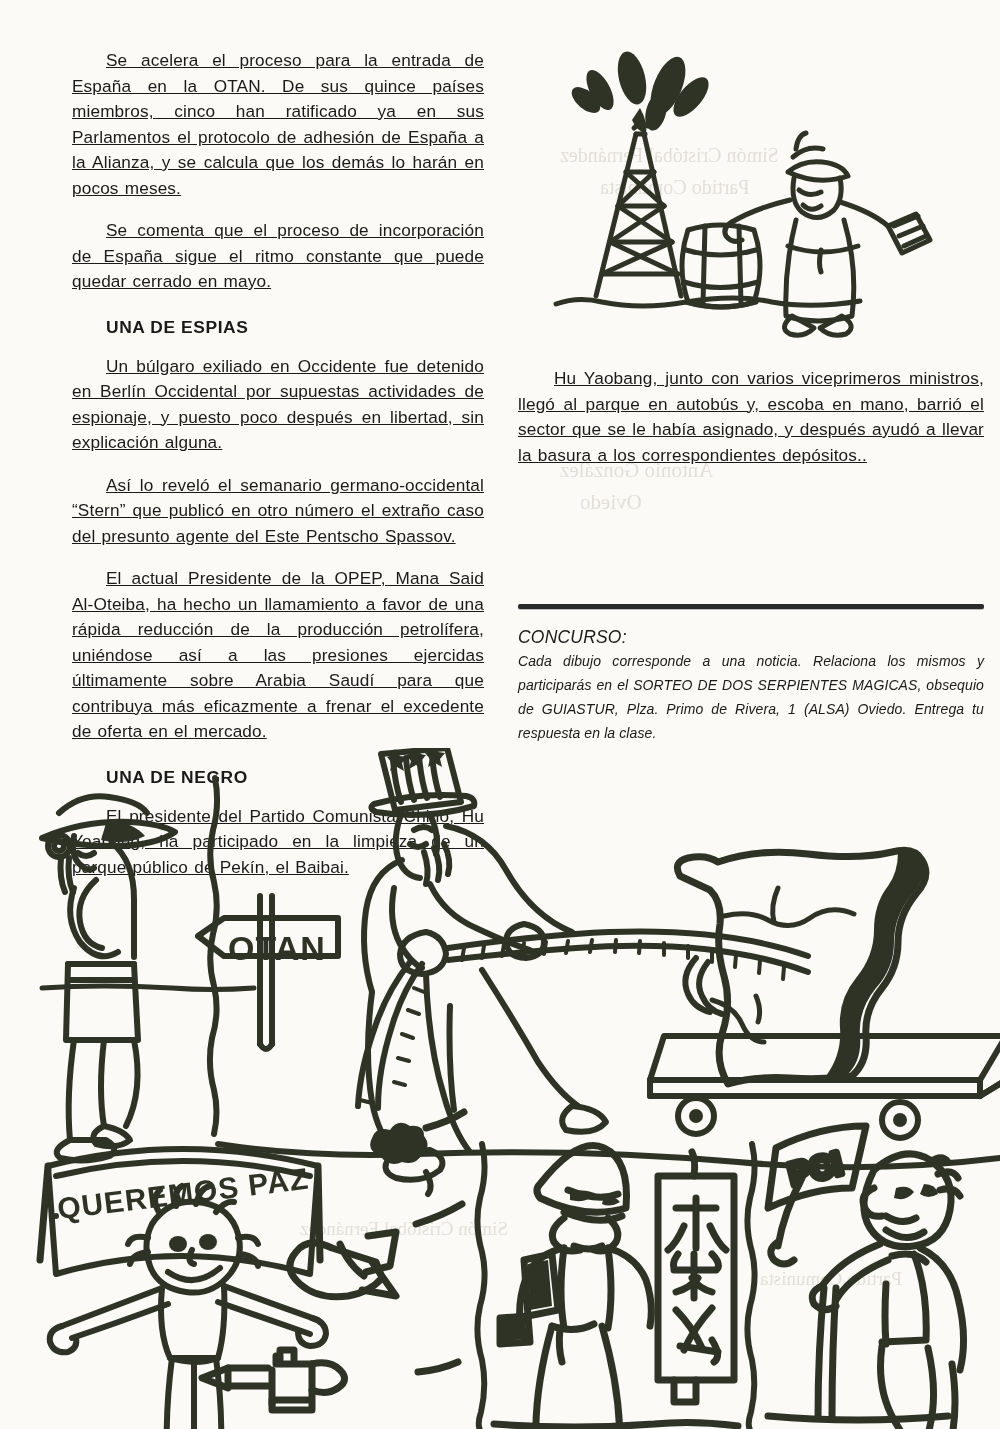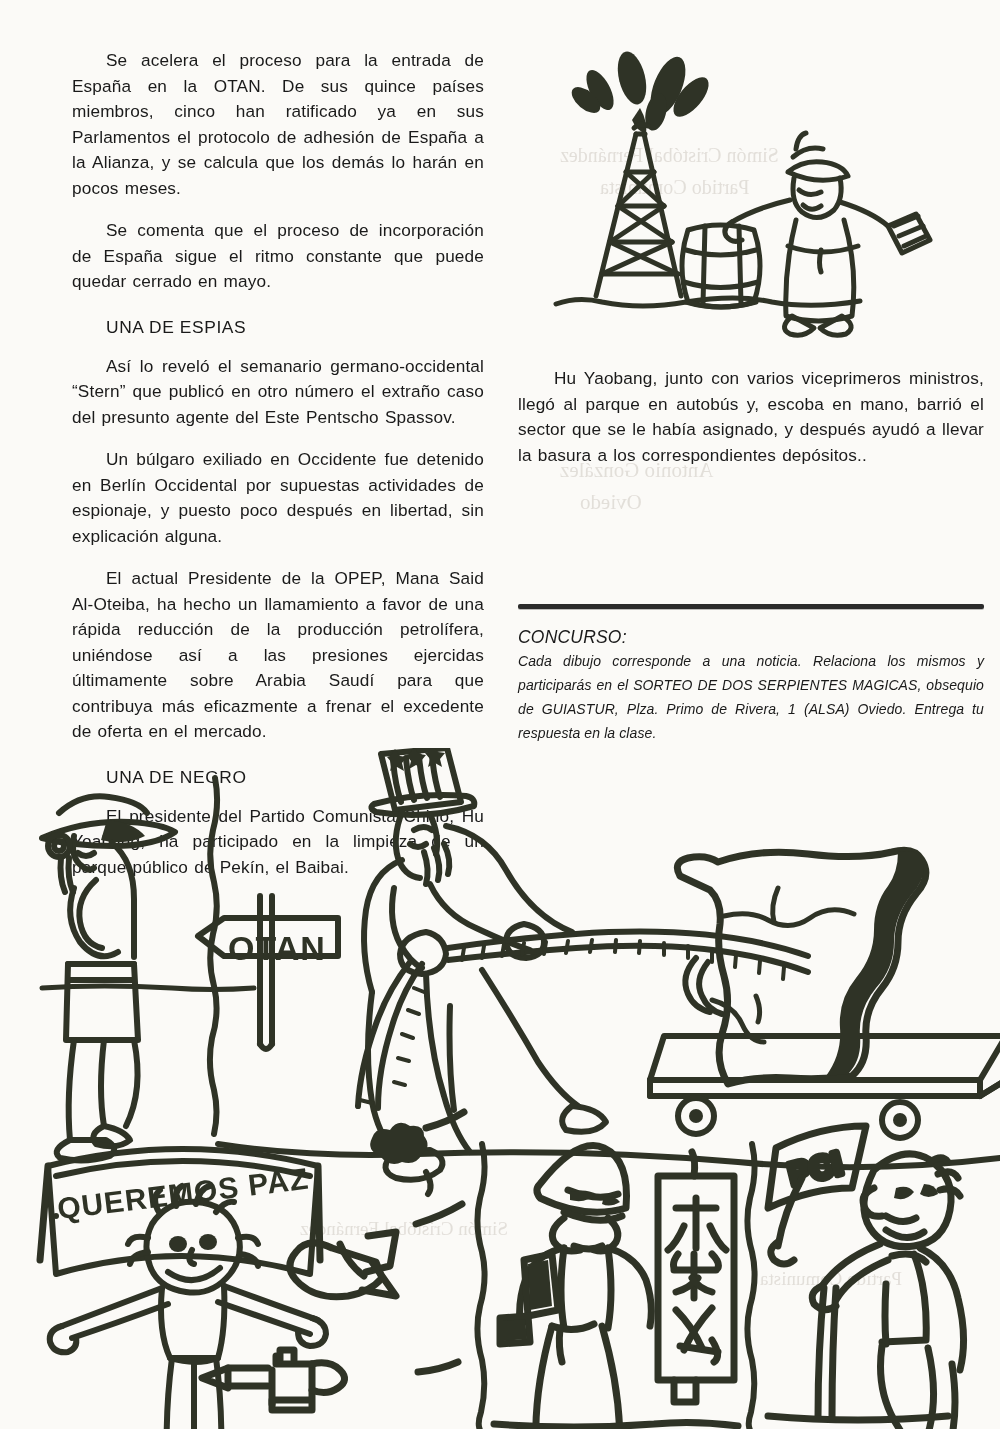--- a/index.html
+++ b/index.html
@@ -32,25 +32,26 @@
   .col p{
     margin:0 0 17px 0;
     text-align:justify;
     text-indent:34px;
     font-size:17.2px;
     line-height:25.5px;
     letter-spacing:.15px;
     word-spacing:1.2px;
     font-family:"Liberation Sans", sans-serif;
     font-weight:400;
+    text-decoration:underline;
   }
   .col h2{
     margin:22px 0 16px 0;
     font-size:17.4px;
-    font-weight:400;
+    font-weight:700;
     letter-spacing:.6px;
     padding-left:34px;
     font-family:"Liberation Sans", sans-serif;
   }
   #left-col{left:72px;top:48px;width:412px;}
   #right-col{left:518px;top:358px;width:466px;}
   #right-col p{text-indent:36px;margin-top:8px;}
 
   
   #concurso{position:absolute;left:518px;top:604px;width:466px;font-style:italic;}
@@ -81,22 +82,22 @@
   <div class="ghost" style="left:560px;top:455px;font-size:21px;">Antonio González</div>
   <div class="ghost" style="left:580px;top:487px;font-size:21px;">Oviedo</div>
   <div class="ghost" style="left:300px;top:1215px;font-size:19px;">Simón Cristóbal Fernández</div>
   <div class="ghost" style="left:760px;top:1265px;font-size:19px;">Partido Comunista</div>
 
   <div class="col" id="left-col">
     <p>Se acelera el proceso para la entrada de España en la OTAN. De sus quince países miembros, cinco han ratificado ya en sus Parlamentos el protocolo de adhesión de España a la Alianza, y se calcula que los demás lo harán en pocos meses.</p>
     <p>Se comenta que el proceso de incorporación de España sigue el ritmo constante que puede quedar cerrado en mayo.</p>
 
     <h2>UNA DE ESPIAS</h2>
+    <p>Un búlgaro exiliado en Occidente fue detenido en Berlín Occidental por supuestas actividades de espionaje, y puesto poco después en libertad, sin explicación alguna.</p>
     <p>Así lo reveló el semanario germano-occidental “Stern” que publicó en otro número el extraño caso del presunto agente del Este Pentscho Spassov.</p>
-    <p>Un búlgaro exiliado en Occidente fue detenido en Berlín Occidental por supuestas actividades de espionaje, y puesto poco después en libertad, sin explicación alguna.</p>
 
     <p>El actual Presidente de la OPEP, Mana Said Al-Oteiba, ha hecho un llamamiento a favor de una rápida reducción de la producción petrolífera, uniéndose así a las presiones ejercidas últimamente sobre Arabia Saudí para que contribuya más eficazmente a frenar el excedente de oferta en el mercado.</p>
 
     <h2>UNA DE NEGRO</h2>
     <p>El presidente del Partido Comunista Chino, Hu Yoabang, ha participado en la limpieza de un parque público de Pekín, el Baibai.</p>
   </div>
 
   <div id="oil">
     <svg viewBox="0 0 430 310" xmlns="http://www.w3.org/2000/svg" aria-hidden="true">
 

